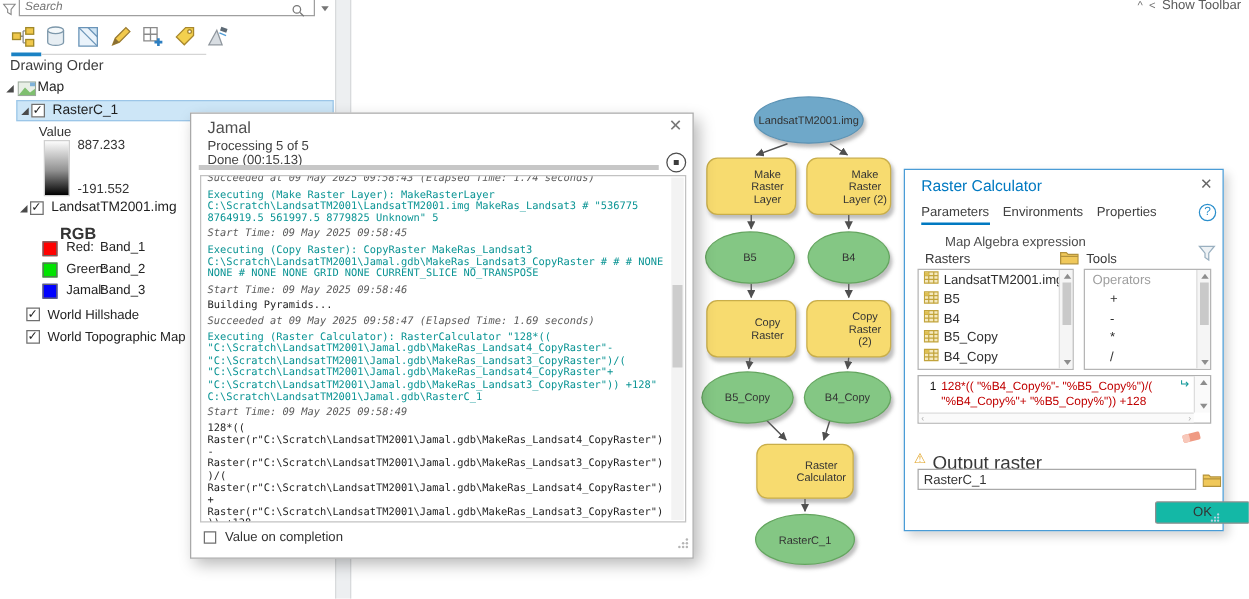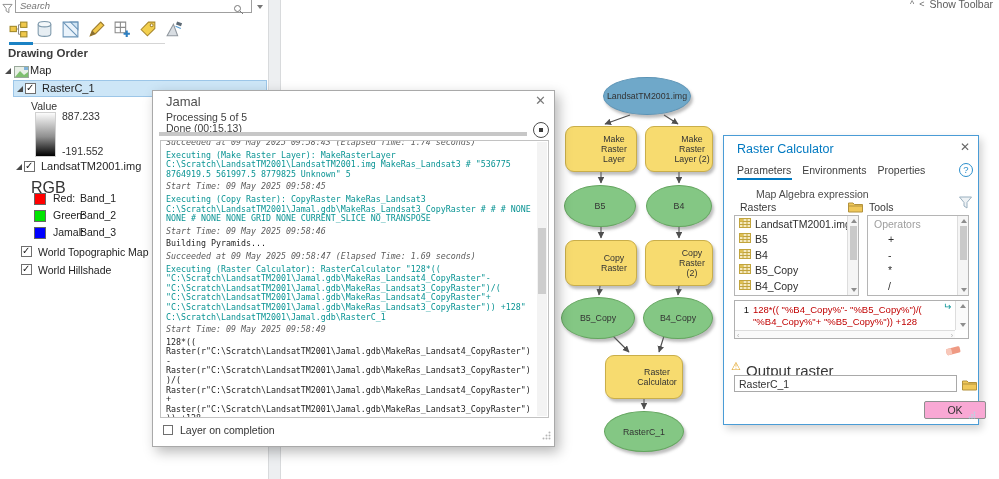--- a/index.html
+++ b/index.html
@@ -14,21 +14,21 @@
   .funnel-sm { position:absolute; left:2px; top:1px; }
   .search-input { position:absolute; left:15px; top:-2px; width:237px; height:15px; border:1px solid #9f9f9f;
                   font:italic 9.5px "Liberation Sans",sans-serif; color:#555; padding:0 20px 0 4px; outline:none; }
   .search-glass { position:absolute; left:233px; top:1px; }
   .search-chev { position:absolute; left:257px; top:5px; width:0; height:0;
                  border-left:3px solid transparent; border-right:3px solid transparent; border-top:4px solid #767676; }
   .lp-toolbar { position:absolute; left:8px; top:19px; display:flex; gap:5px; }
   .tb-icon { width:21px; height:21px; display:flex; align-items:center; justify-content:center; }
   .blue-underline { position:absolute; left:9px; top:42px; width:24px; height:3px; background:#1b82c4; }
   .gray-underline { position:absolute; left:33px; top:43px; width:132px; height:1px; background:#d5d5d5; }
-  .pane-title { position:absolute; left:8px; top:47px; font-size:11.5px; font-weight:bold; color:#3c3c3c; }
+  .pane-title { position:absolute; left:8px; top:47px; font-size:11.5px; font-weight:normal; color:#3c3c3c; }
 
   .tri { width:0; height:0; border-bottom:6px solid #4a4a4a; border-left:6px solid transparent; position:absolute; }
   .cb { width:11px; height:11px; background:#fff; border:1px solid #6f6f6f; position:absolute; }
   .cb.checked::after { content:"✓"; position:absolute; left:0px; top:-2px; font-size:10px; color:#1c1c1c; }
   .tree-label { position:absolute; font-size:11px; color:#1f1f1f; white-space:nowrap; }
 
   .row-map { position:absolute; left:0; top:62px; width:268px; height:17px; }
   .row-map .tri { left:5px; top:6px; }
   .row-map .map-ic { position:absolute; left:14px; top:2px; }
   .row-map .tree-label { left:30px; top:2px; }
@@ -42,21 +42,21 @@
   .ramp { position:absolute; left:35px; top:112px; width:21px; height:45px;
           background:linear-gradient(180deg,#fcfcfc 0%,#909090 55%,#000 100%); border:1px solid #d0d0d0; }
   .vmax { position:absolute; left:62px; top:110px; font-size:10.5px; color:#333; }
   .vmin { position:absolute; left:62px; top:145px; font-size:10.5px; color:#333; }
 
   .row-landsat { position:absolute; left:13px; top:159px; width:254px; height:17px; }
   .row-landsat .tri { left:3px; top:5px; }
   .row-landsat .cb { left:11px; top:2px; }
   .row-landsat .tree-label { left:28px; top:1px; }
 
-  .rgb-label { position:absolute; left:31px; top:179px; font-size:16px; color:#333; }
+  .rgb-label { position:absolute; left:48px; top:179px; font-size:13px; color:#333;font-weight:bold; }
   #bands { position:absolute; left:34px; top:192px; width:220px; }
   .band-row { position:relative; height:17px; }
   .band-row .chip { position:absolute; left:0; top:1px; width:12px; height:12px; border:1px solid #666; }
   .band-row .ch { position:absolute; left:19px; top:0; font-size:10.5px; color:#222; }
   .band-row .bn { position:absolute; left:46px; top:0; font-size:10.5px; color:#222; }
 
   #basemaps { position:absolute; left:21px; top:245px; width:230px; }
   .bm-row { position:relative; height:18px; }
   .bm-row .cb { left:0; top:1px; }
   .bm-row .bm-label { position:absolute; left:17px; top:1px; font-size:10.5px; color:#222; white-space:nowrap; }
@@ -134,22 +134,22 @@
   .expr-hs { position:absolute; left:0; right:13px; bottom:0; height:8px; background:#fafafa; border-top:1px solid #ddd; }
   .hs-l { position:absolute; left:2px; top:1px; font-size:7px; color:#b0b0b0; }
   .hs-r { position:absolute; right:2px; top:1px; font-size:7px; color:#b0b0b0; }
 
   .rc-eraser { position:absolute; left:221px; top:207px; }
   .rc-warn { position:absolute; left:7px; top:224px; color:#e1a325; font-size:11px; }
   .rc-output-label { position:absolute; left:22px; top:226px; font-size:15px; color:#383838; }
   .rc-output-input { position:absolute; left:10px; top:239px; width:223px; height:17px; border:1px solid #a9a9a9;
                      font:10.5px "Liberation Sans",sans-serif; color:#333; padding:0 4px; outline:none; }
   .rc-folder2 { position:absolute; left:238px; top:241px; }
-  .rc-ok { position:absolute; left:200px; top:265px; width:62px; height:18px; border:1px solid #8f8f8f; border-radius:2px;
-           background:#f9a8d4; font:10.5px "Liberation Sans",sans-serif; color:#333; }
+  .rc-ok { position:absolute; left:200px; top:265px; width:76px; height:18px; border:1px solid #8f8f8f; border-radius:2px;
+           background:#14b8a6; font:10.5px "Liberation Sans",sans-serif; color:#333; }
   .rc-grip { position:absolute; right:2px; bottom:1px; }
 </style>
 </head>
 <body>
 
 <div id="stage">
 
   <div class="left-pane">
     <span class="funnel-sm">
       <svg width="11" height="12" viewBox="0 0 12 12">
@@ -262,25 +262,25 @@
         </div>
         <div class="band-row">
           <span class="chip" style="background: rgb(0, 0, 255);"></span>
           <span class="ch">Jamal:</span>
           <span class="bn">Band_3</span>
         </div>
       </div>
     <div id="basemaps">
         <div class="bm-row">
           <span class="cb checked"></span>
-          <span class="bm-label">World Topographic Map</span>
+          <span class="bm-label">World Hillshade</span>
         </div>
         <div class="bm-row">
           <span class="cb checked"></span>
-          <span class="bm-label">World Hillshade</span>
+          <span class="bm-label">World Topographic Map</span>
         </div>
       </div>
   </div>
 
   <div class="pane-divider"></div>
 
   <div class="canvas"></div>
   <div class="show-toolbar">
     <span class="st-glyph">^</span>
     <span class="st-glyph">&lt;</span>
@@ -338,21 +338,21 @@
           <div class="log-line exec">Executing (Raster Calculator): RasterCalculator "128*(( "C:\Scratch\LandsatTM2001\Jamal.gdb\MakeRas_Landsat4_CopyRaster"- "C:\Scratch\LandsatTM2001\Jamal.gdb\MakeRas_Landsat3_CopyRaster")/( "C:\Scratch\LandsatTM2001\Jamal.gdb\MakeRas_Landsat4_CopyRaster"+ "C:\Scratch\LandsatTM2001\Jamal.gdb\MakeRas_Landsat3_CopyRaster")) +128" C:\Scratch\LandsatTM2001\Jamal.gdb\RasterC_1</div>
           <div class="log-line status">Start Time: 09 May 2025 09:58:49</div>
           <div class="log-line msg">128*(( Raster(r"C:\Scratch\LandsatTM2001\Jamal.gdb\MakeRas_Landsat4_CopyRaster")- Raster(r"C:\Scratch\LandsatTM2001\Jamal.gdb\MakeRas_Landsat3_CopyRaster"))/( Raster(r"C:\Scratch\LandsatTM2001\Jamal.gdb\MakeRas_Landsat4_CopyRaster")+ Raster(r"C:\Scratch\LandsatTM2001\Jamal.gdb\MakeRas_Landsat3_CopyRaster"))) +128</div>
         </div>
       <div class="log-scroll">
         <div class="log-thumb"></div>
       </div>
     </div>
     <div class="dlg-check-row">
       <span class="cb"></span>
-      <span class="dlg-check-label">Layer on completion</span>
+      <span class="dlg-check-label">Value on completion</span>
     </div>
     <span class="grip">
       <svg width="9" height="9" viewBox="0 0 9 9">
           <circle cx="7.5" cy="1.5" r="1" fill="#b5b5b5"></circle>
           <circle cx="7.5" cy="4.5" r="1" fill="#b5b5b5"></circle>
           <circle cx="4.5" cy="4.5" r="1" fill="#b5b5b5"></circle>
           <circle cx="7.5" cy="7.5" r="1" fill="#b5b5b5"></circle>
           <circle cx="4.5" cy="7.5" r="1" fill="#b5b5b5"></circle>
           <circle cx="1.5" cy="7.5" r="1" fill="#b5b5b5"></circle>
         </svg>

